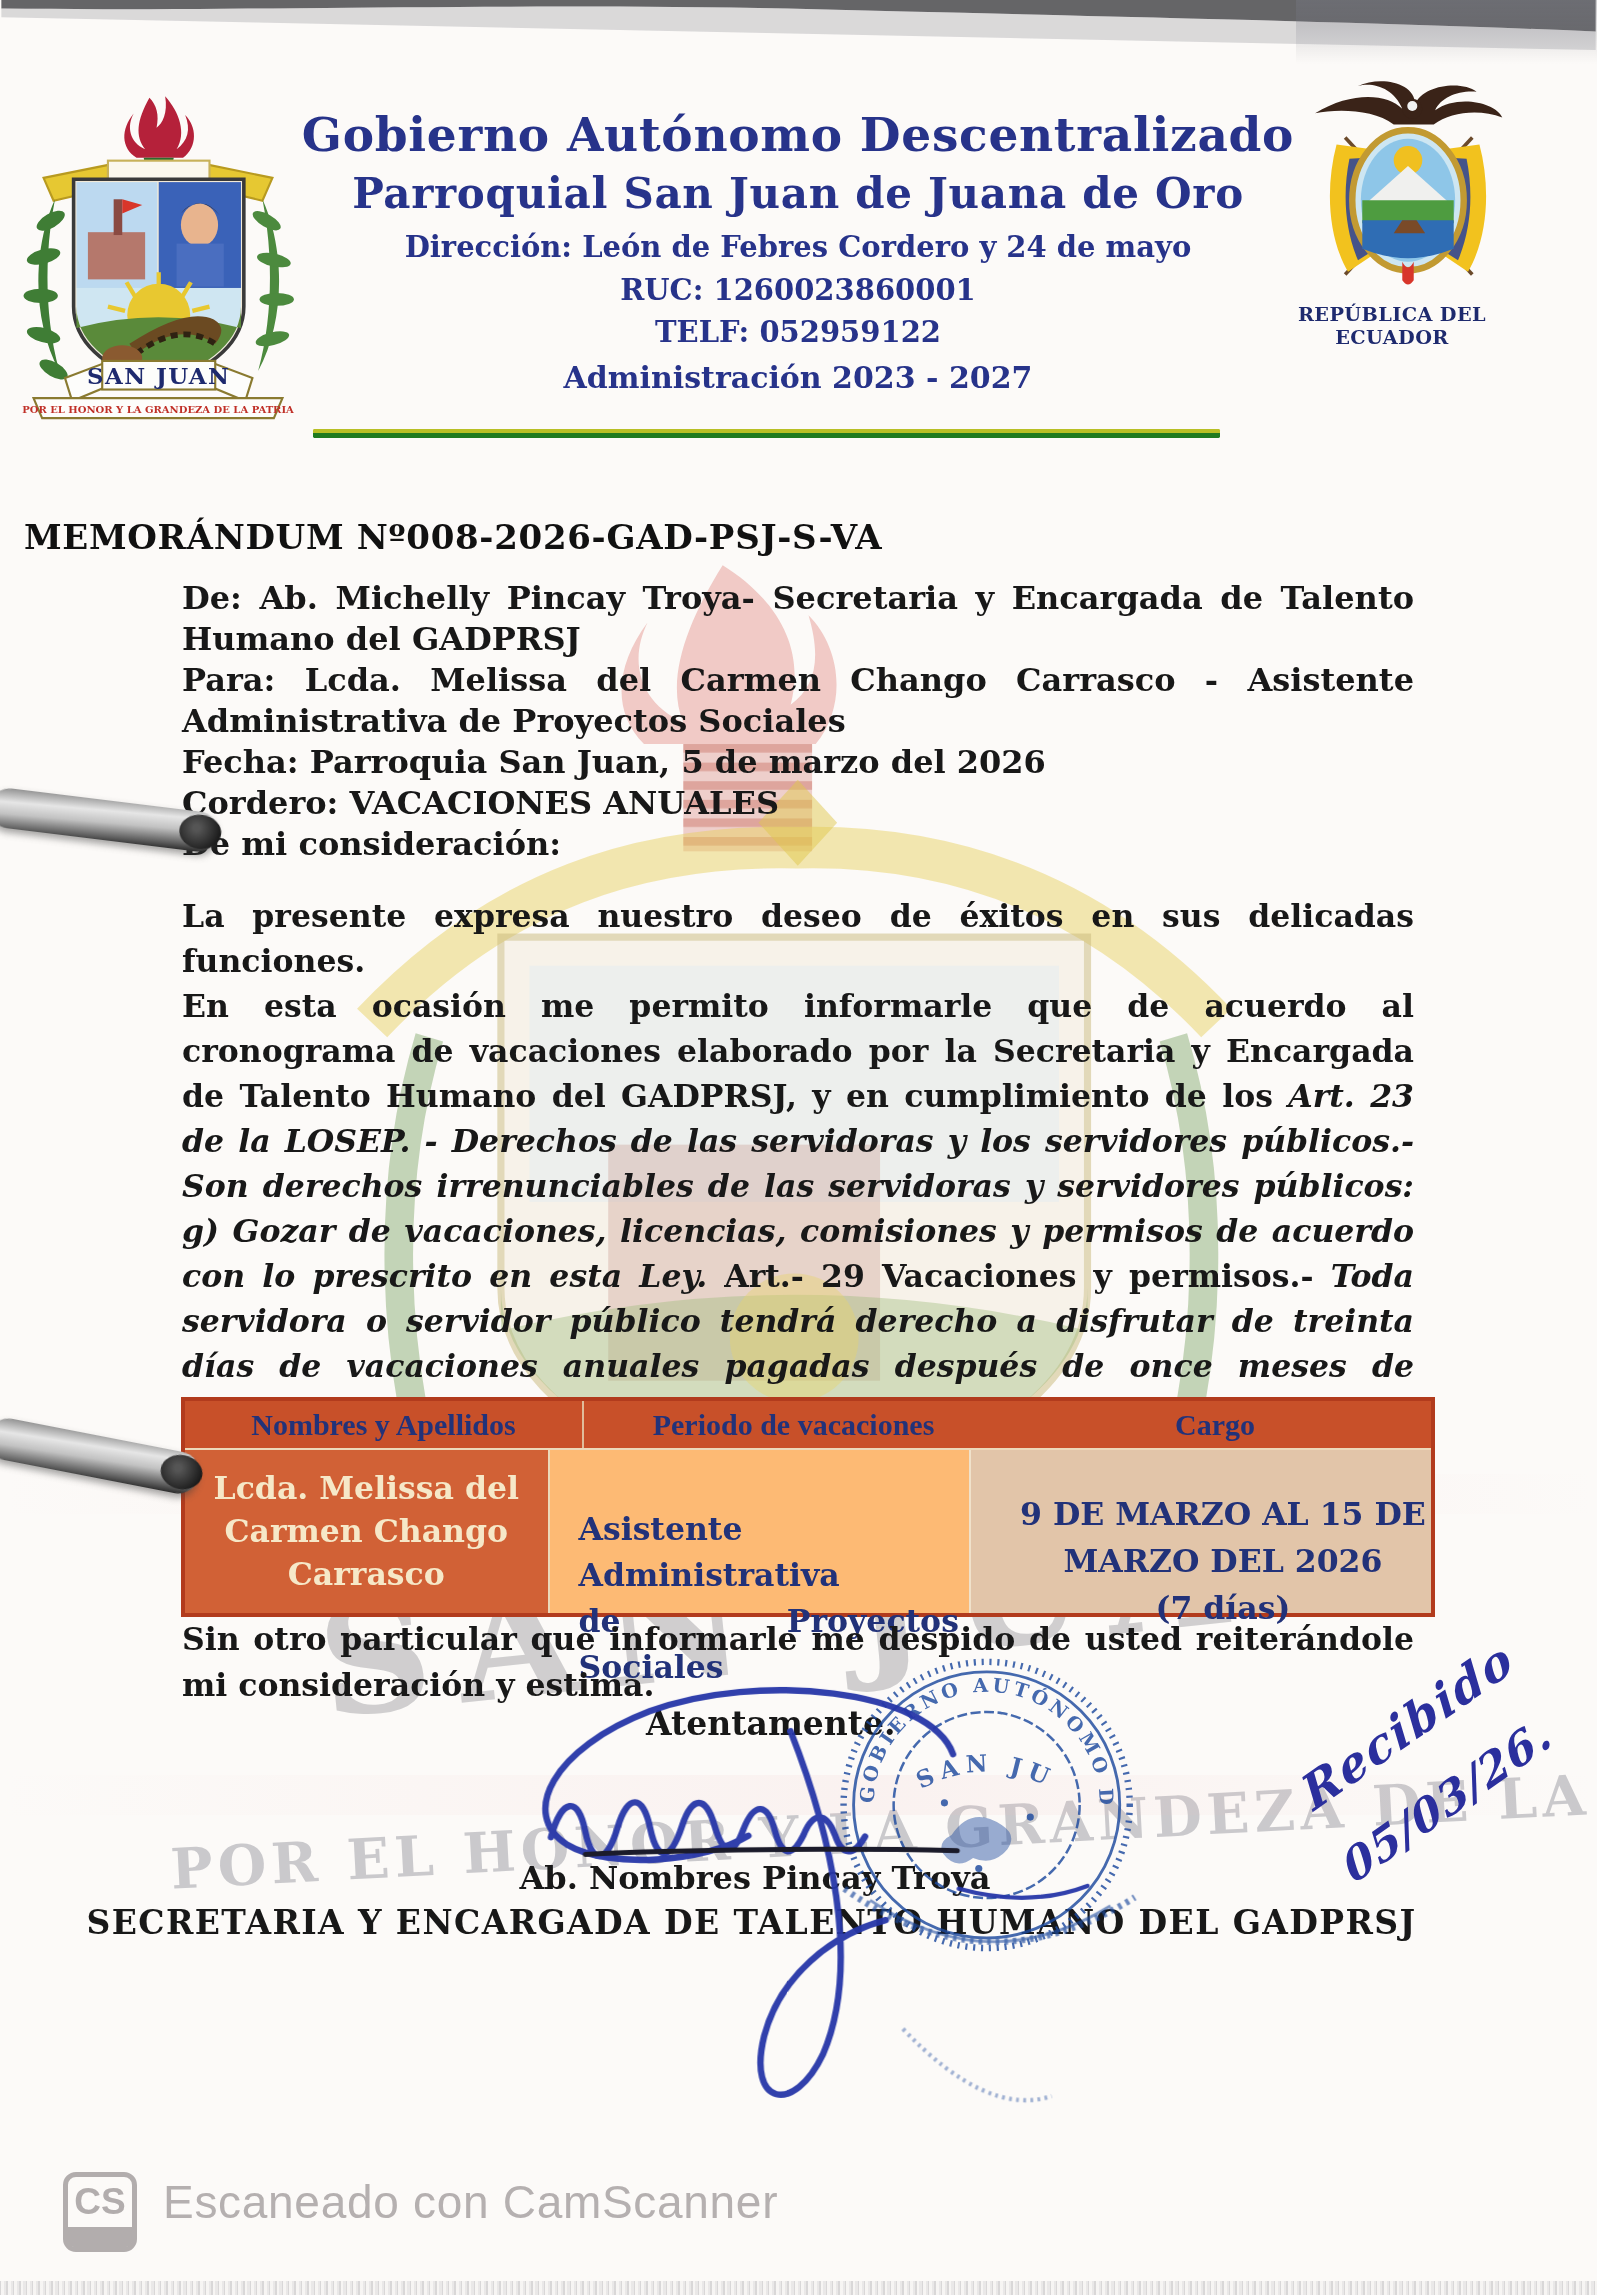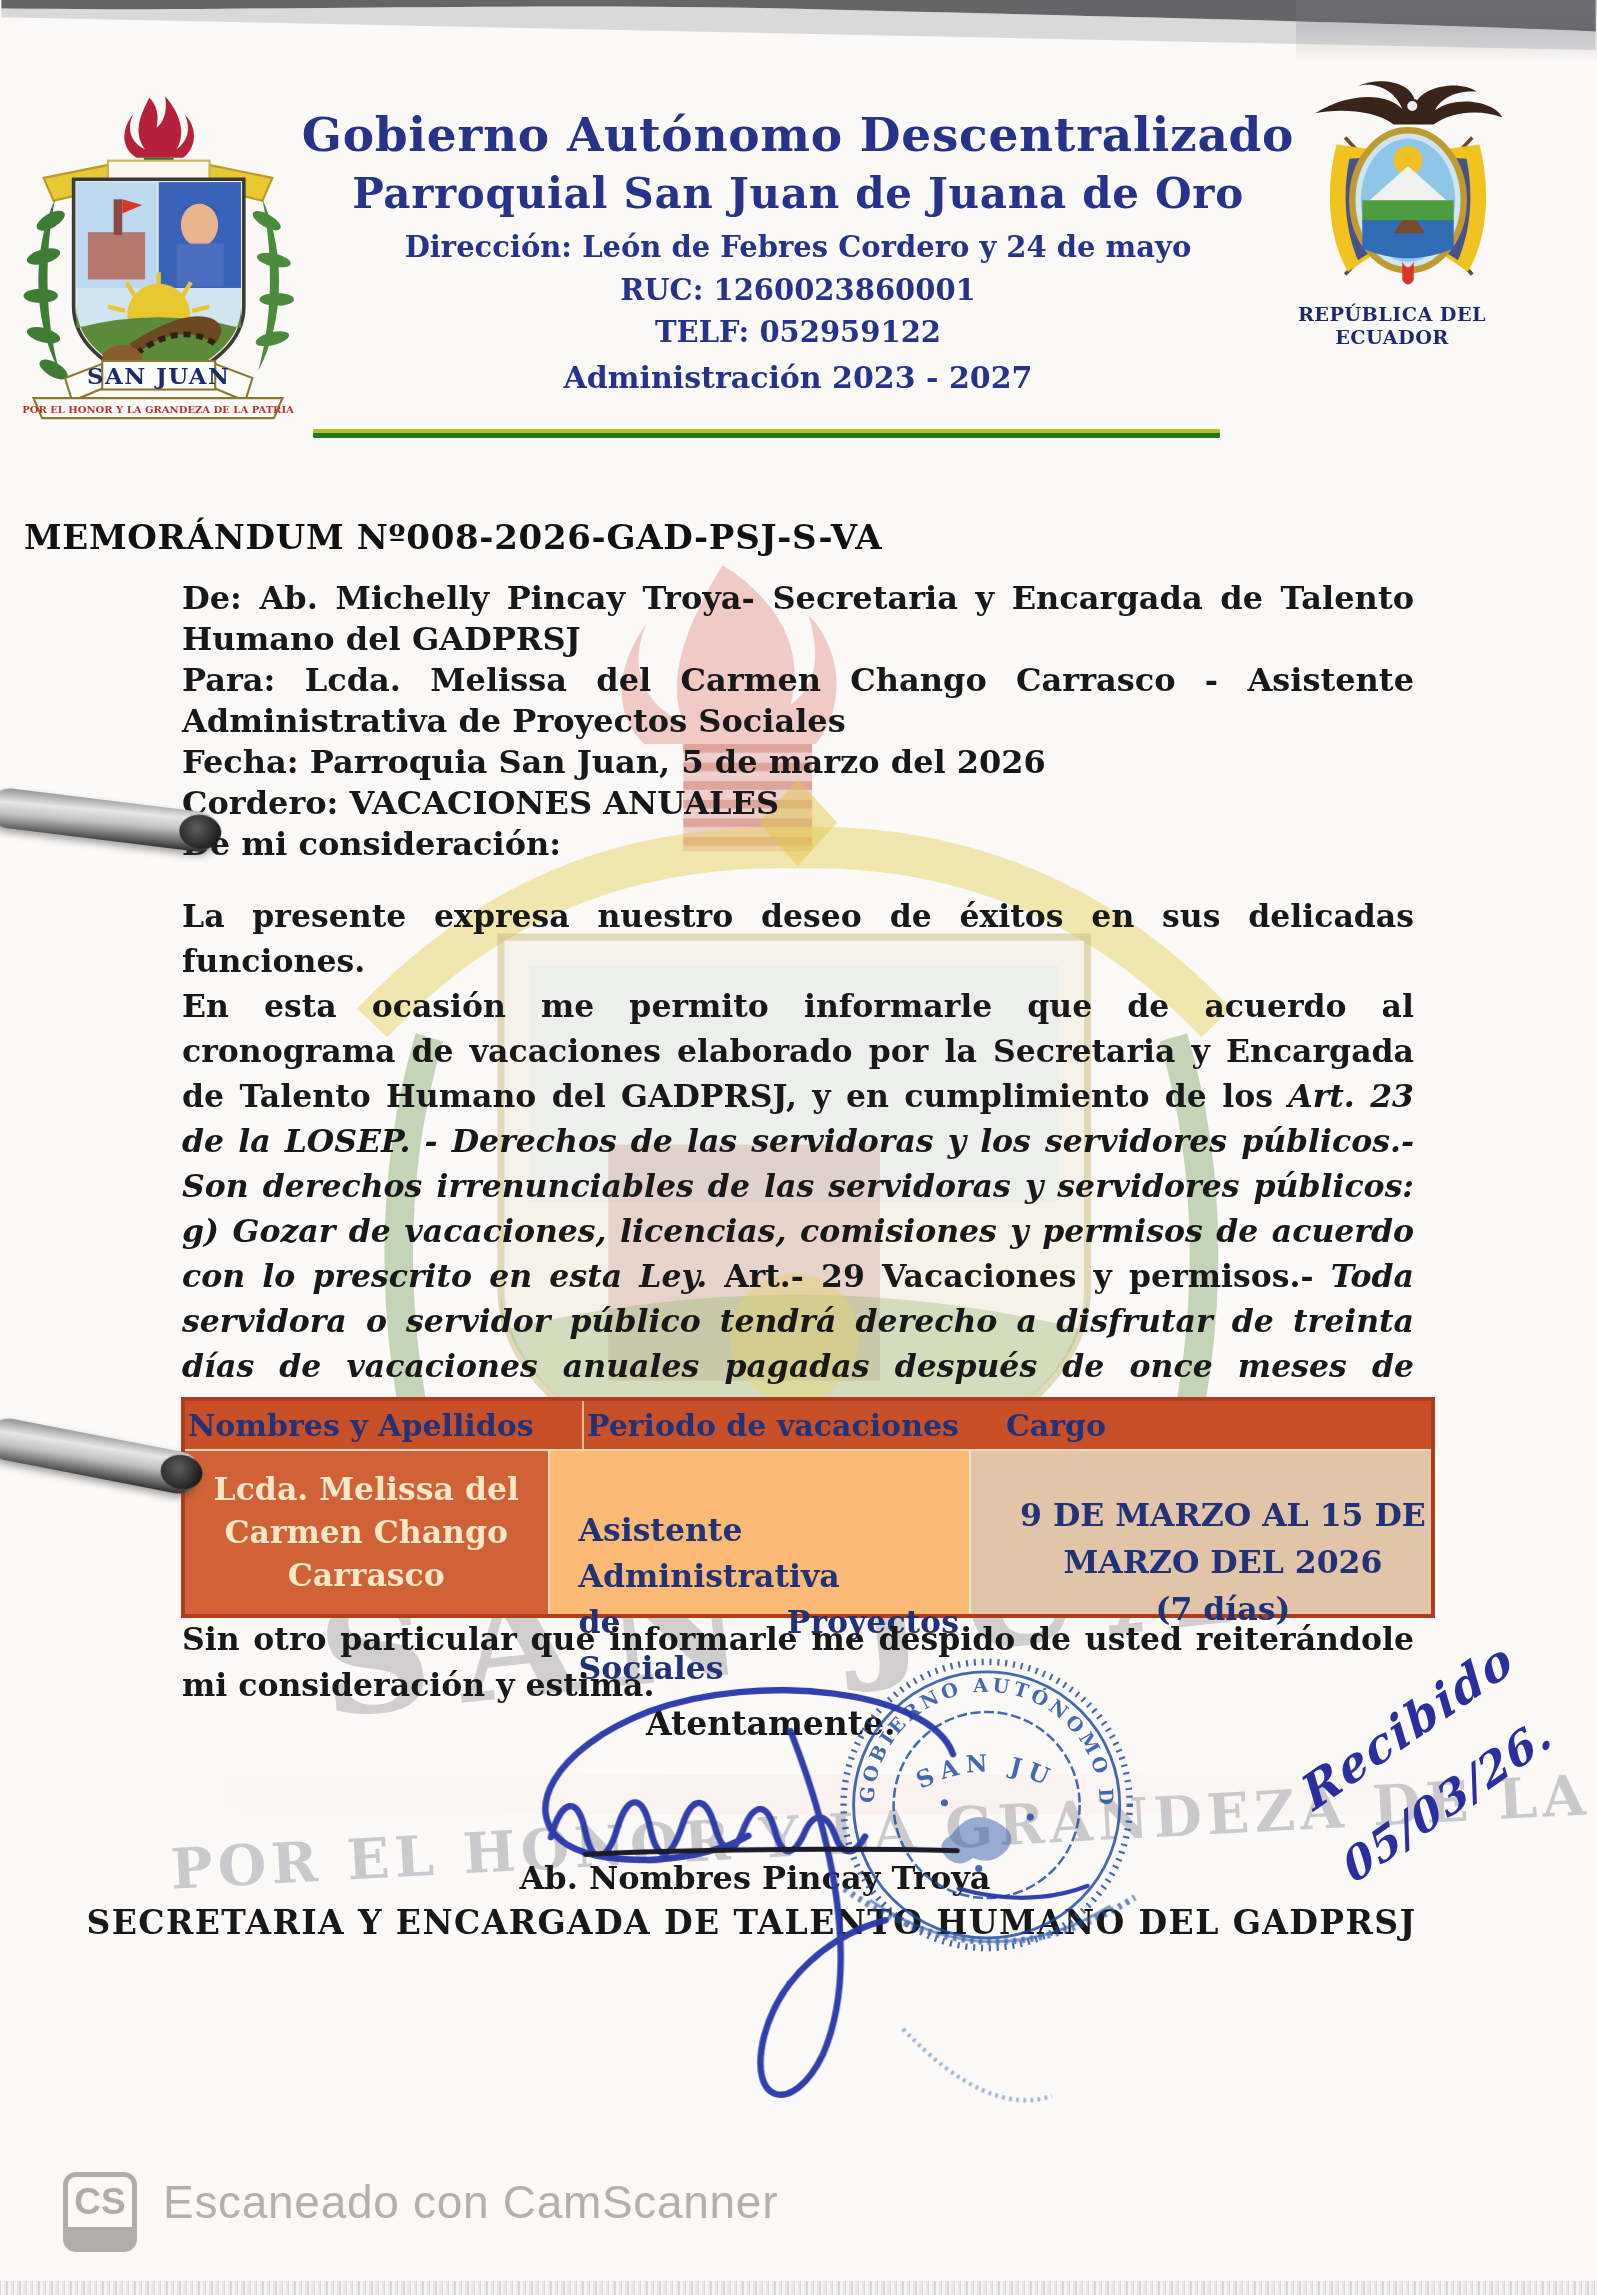--- a/index.html
+++ b/index.html
@@ -50,22 +50,22 @@
     font-size:31.5px;font-weight:700;line-height:45px;text-align:justify;}
   .body-block p{margin:0;}
   .seg-r{font-style:normal;}
   .seg-i{font-style:italic;}
   .seg-b{font-weight:700;}
   .seg-bi{font-style:italic;font-weight:700;}
   
   .vac-table{position:absolute;left:181px;top:1397px;width:1254px;z-index:2;
     border:4.3px solid #b23b1d;box-sizing:border-box;background:#e2c5a9;}
   .t-head{display:flex;background:#c85029;border-bottom:2.9px solid #ecd9ba;}
-  .t-head .hc{box-sizing:border-box;padding:7.2px 2.9px 5.7px 2.9px;
-    color:#223279;font-size:30px;font-weight:700;}
+  .t-head .hc{box-sizing:border-box;padding:7.2px 2.9px 5.7px 2.9px;text-align:center;
+    color:#223279;font-size:30px;font-weight:700;font-family:Liberation Serif, serif;}
   .t-row{display:flex;height:163px;}
   .cell{box-sizing:border-box;}
   .c1{width:367px;background:#d16136;color:#f6e8c8;font-size:31.5px;font-weight:700;
     text-align:center;padding-top:15.7px;line-height:43px;border-right:2.9px solid #ecd9ba;}
   .h1{width:399px;border-right:2.9px solid #e0bd9b;}
   .c2{width:424px;background:#fdba74;color:#223279;font-size:31.5px;font-weight:700;
     padding:56px 10px 0 29px;line-height:46px;border-right:2.9px solid #f0e2cb;text-align:justify;}
   .h2{width:424px;}
   .c3{width:419px;background:#e2c5a9;color:#223279;font-size:31.5px;font-weight:700;
     text-align:center;padding-top:40px;line-height:47px;margin-left:44px;}

